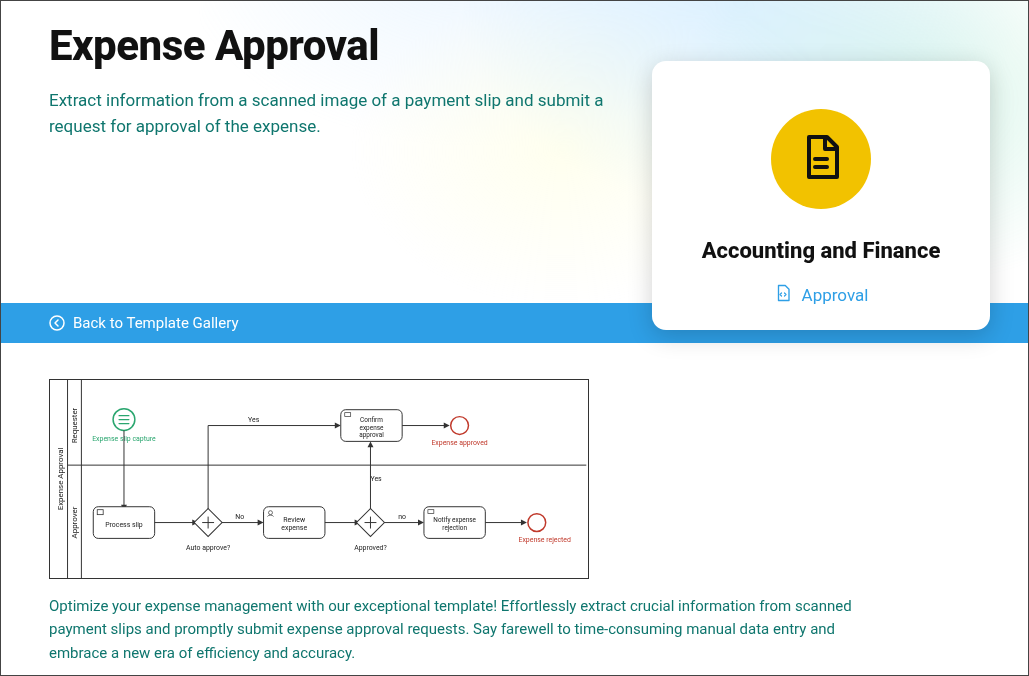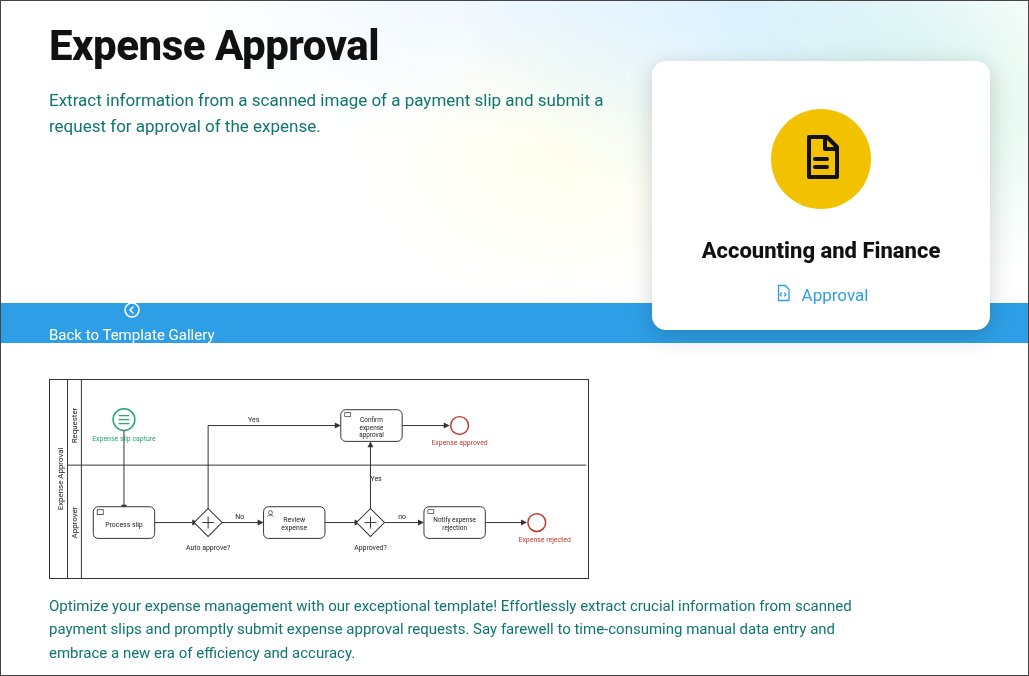--- a/index.html
+++ b/index.html
@@ -51,21 +51,20 @@
     padding-left: 48px;
     z-index: 2;
   }
   .back-link {
     color: #fff;
     font-size: 15px;
     display: inline-flex;
     align-items: center;
     gap: 8px;
     cursor: pointer;
-    flex-direction: column;
   }
   .back-icon {
     width: 16px; height: 16px;
     display: inline-flex;
     align-items: center;
     justify-content: center;
   }
 
   .card {
     position: absolute;

